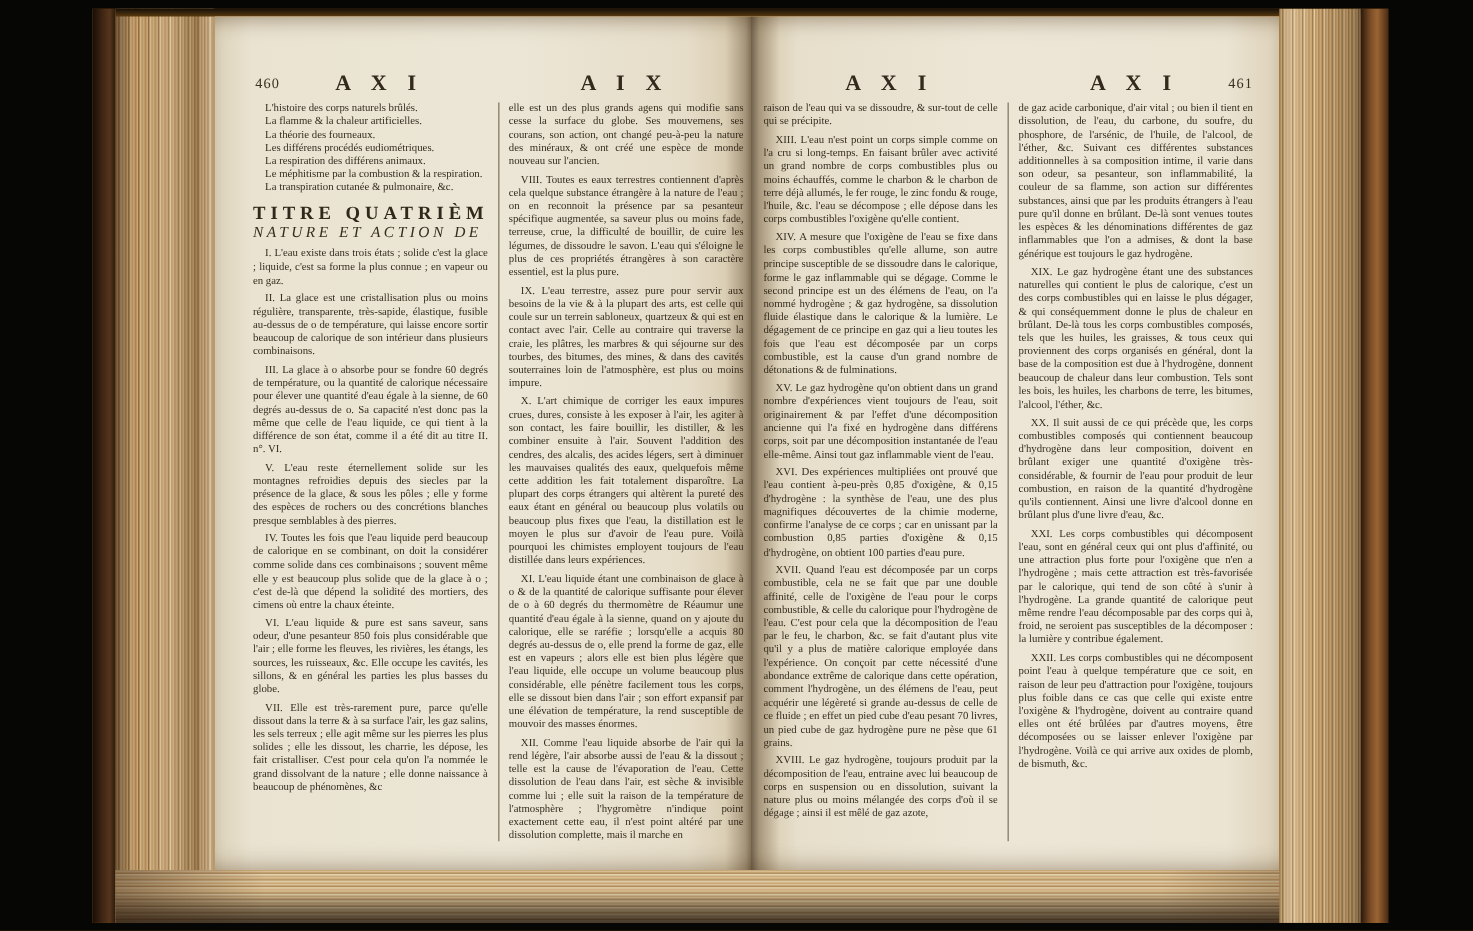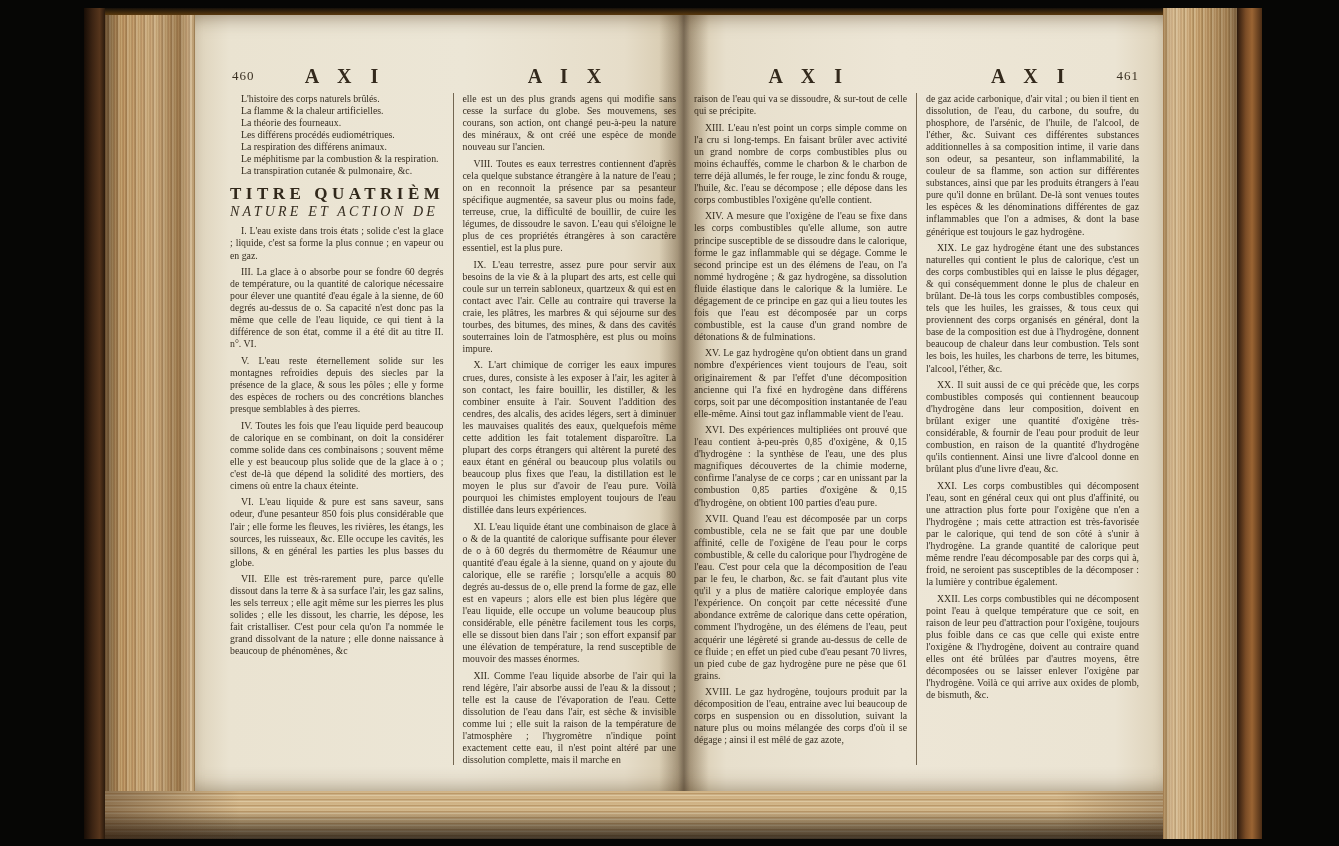--- a/index.html
+++ b/index.html
@@ -99,20 +99,21 @@
               <p class="toc-line">La théorie des fourneaux.</p>
               <p class="toc-line">Les différens procédés eudiométriques.</p>
               <p class="toc-line">La respiration des différens animaux.</p>
               <p class="toc-line">Le méphitisme par la combustion &amp; la respiration.</p>
               <p class="toc-line">La transpiration cutanée &amp; pulmonaire, &amp;c.</p>
             </div>
           <h2 class="sec-title">TITRE QUATRIÈME.</h2>
           <h3 class="sec-sub">NATURE ET ACTION DE L'EAU.</h3>
           <div>
               <p class="para">I. L'eau existe dans trois états ; solide c'est la glace ; liquide, c'est sa forme la plus connue ; en vapeur ou en gaz.</p>
+              <p class="para">II. La glace est une cristallisation plus ou moins régulière, transparente, très-sapide, élastique, fusible au-dessus de o de température, qui laisse encore sortir beaucoup de calorique de son intérieur dans plusieurs combinaisons.</p>
               <p class="para">III. La glace à o absorbe pour se fondre 60 degrés de température, ou la quantité de calorique nécessaire pour élever une quantité d'eau égale à la sienne, de 60 degrés au-dessus de o. Sa capacité n'est donc pas la même que celle de l'eau liquide, ce qui tient à la différence de son état, comme il a été dit au titre II. n°. VI.</p>
               <p class="para">V. L'eau reste éternellement solide sur les montagnes refroidies depuis des siecles par la présence de la glace, &amp; sous les pôles ; elle y forme des espèces de rochers ou des concrétions blanches presque semblables à des pierres.</p>
               <p class="para">IV. Toutes les fois que l'eau liquide perd beaucoup de calorique en se combinant, on doit la considérer comme solide dans ces combinaisons ; souvent même elle y est beaucoup plus solide que de la glace à o ; c'est de-là que dépend la solidité des mortiers, des cimens où entre la chaux éteinte.</p>
               <p class="para">VI. L'eau liquide &amp; pure est sans saveur, sans odeur, d'une pesanteur 850 fois plus considérable que l'air ; elle forme les fleuves, les rivières, les étangs, les sources, les ruisseaux, &amp;c. Elle occupe les cavités, les sillons, &amp; en général les parties les plus basses du globe.</p>
               <p class="para">VII. Elle est très-rarement pure, parce qu'elle dissout dans la terre &amp; à sa surface l'air, les gaz salins, les sels terreux ; elle agit même sur les pierres les plus solides ; elle les dissout, les charrie, les dépose, les fait cristalliser. C'est pour cela qu'on l'a nommée le grand dissolvant de la nature ; elle donne naissance à beaucoup de phénomènes, &amp;c</p>
             </div>
         </div>
         <div class="col second">
           <p class="para cont">elle est un des plus grands agens qui modifie sans cesse la surface du globe. Ses mouvemens, ses courans, son action, ont changé peu-à-peu la nature des minéraux, &amp; ont créé une espèce de monde nouveau sur l'ancien.</p>
           <div>

